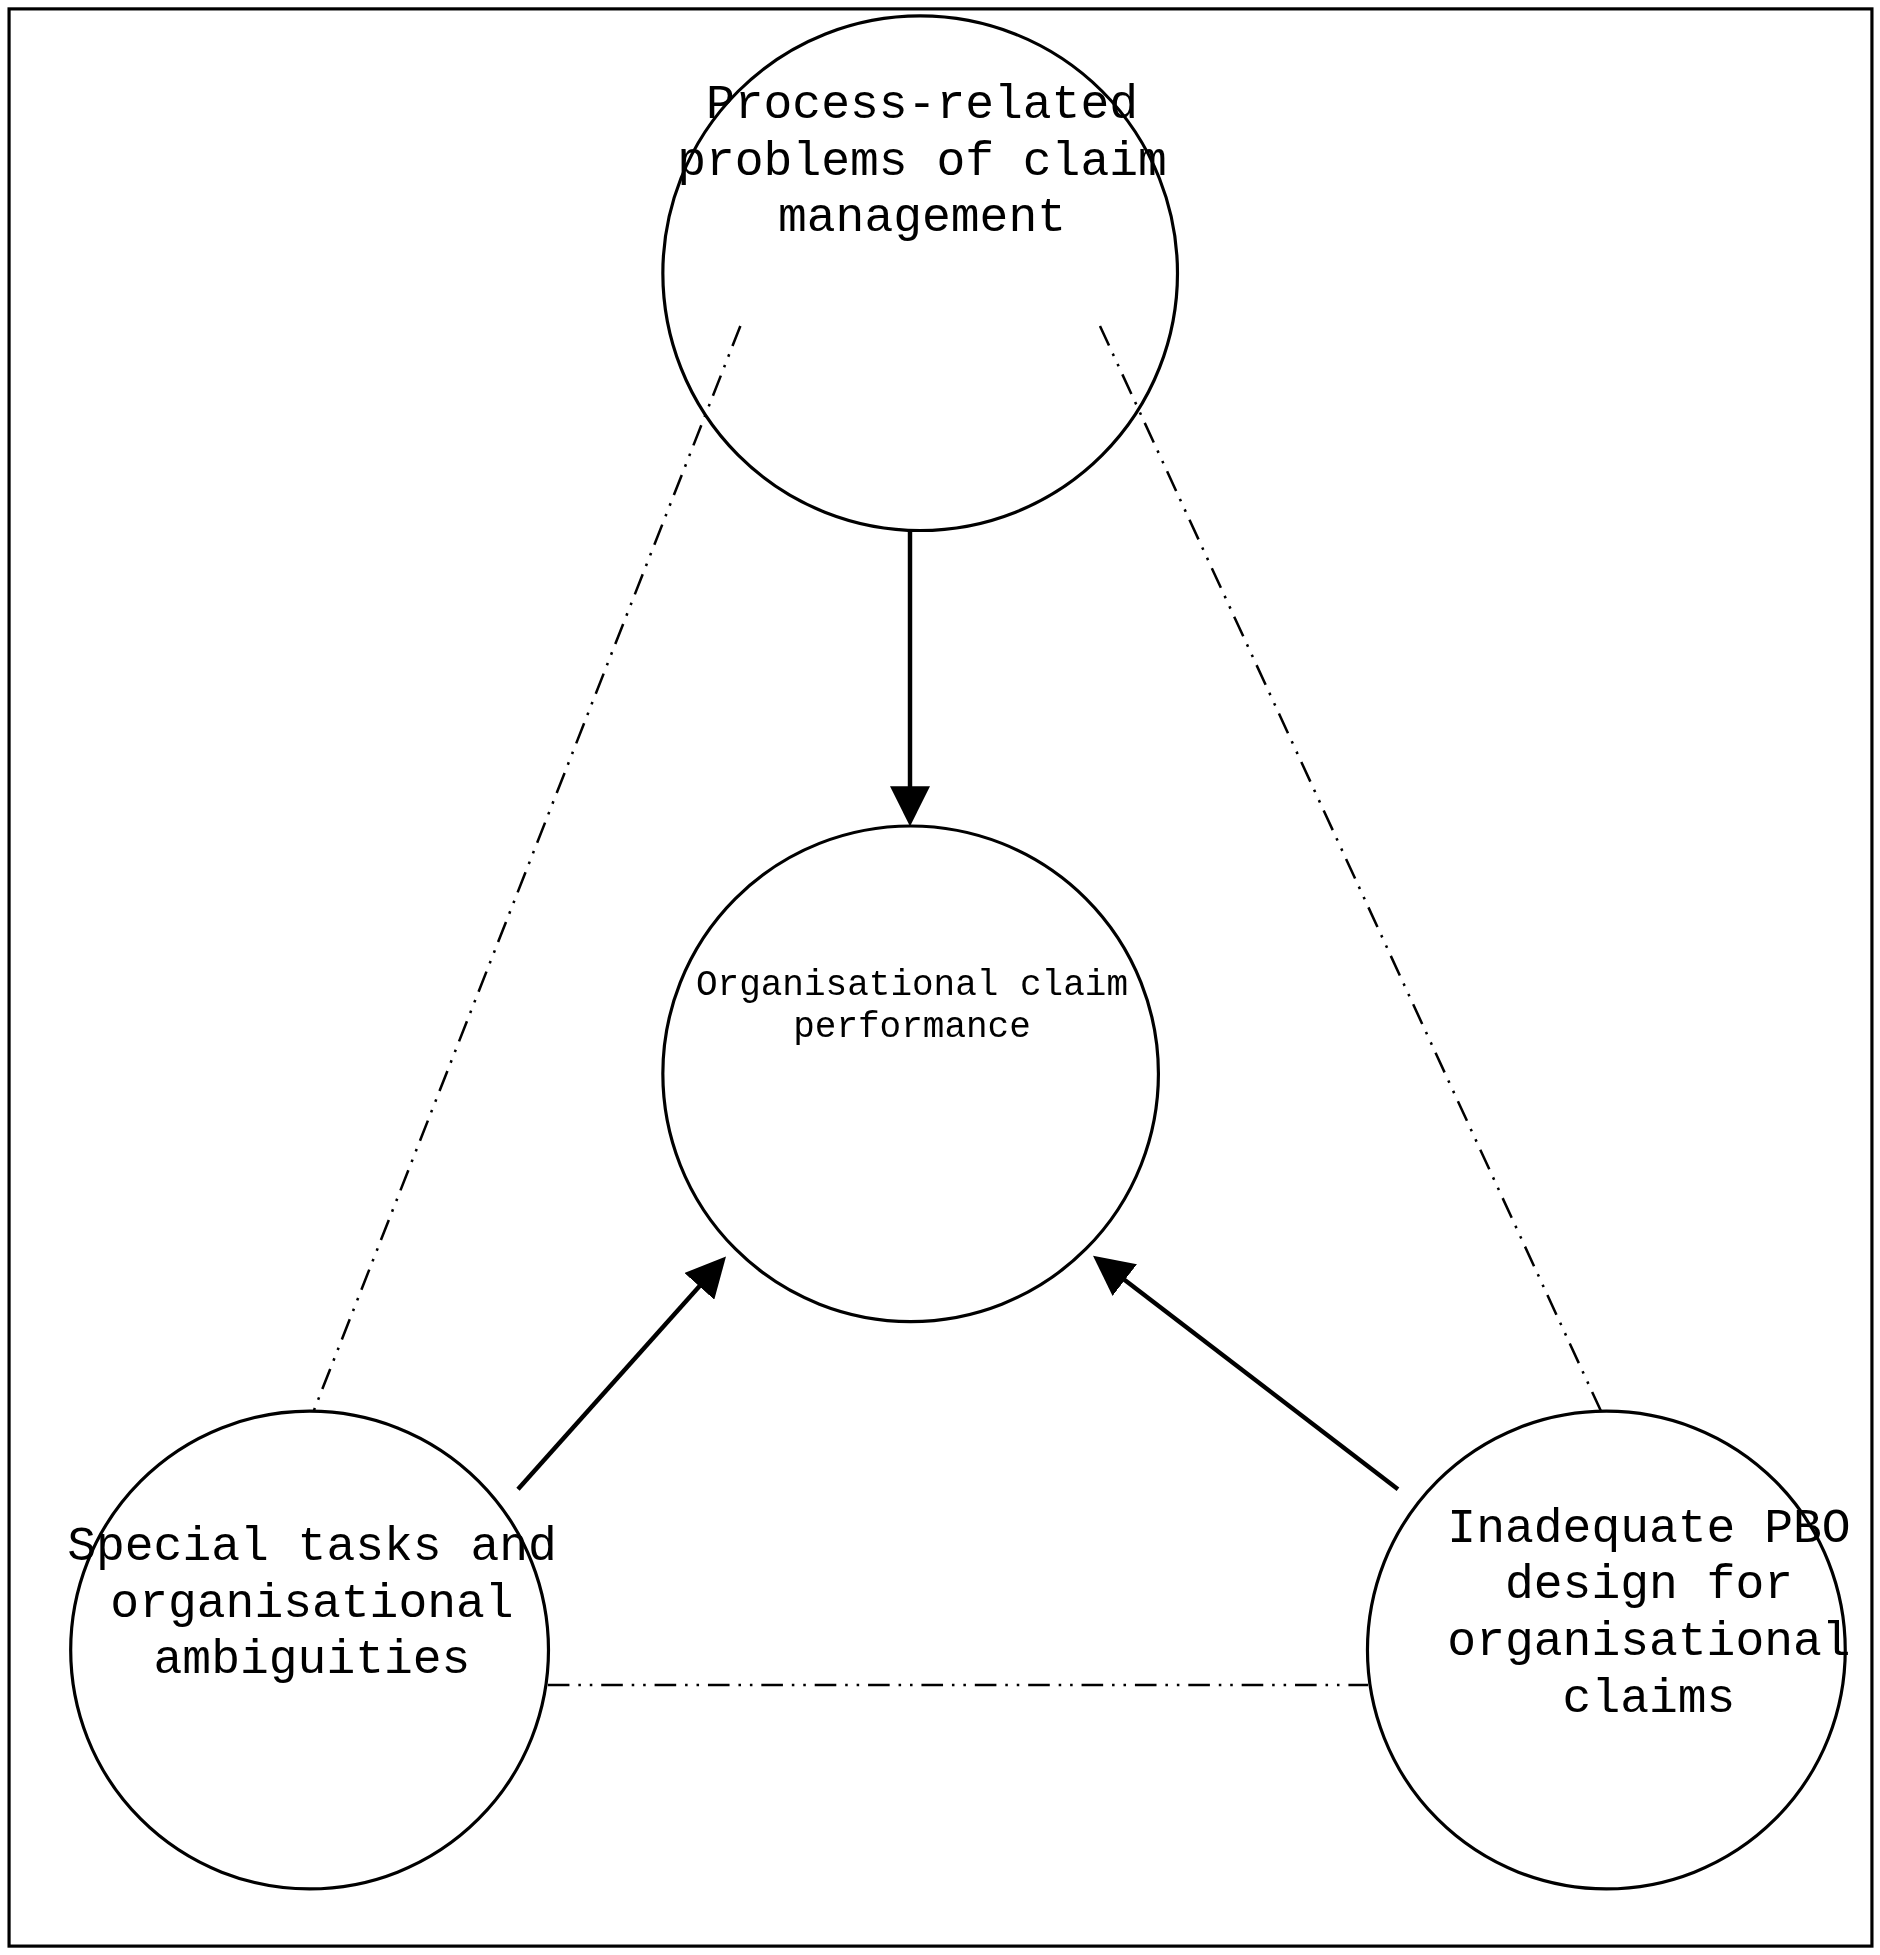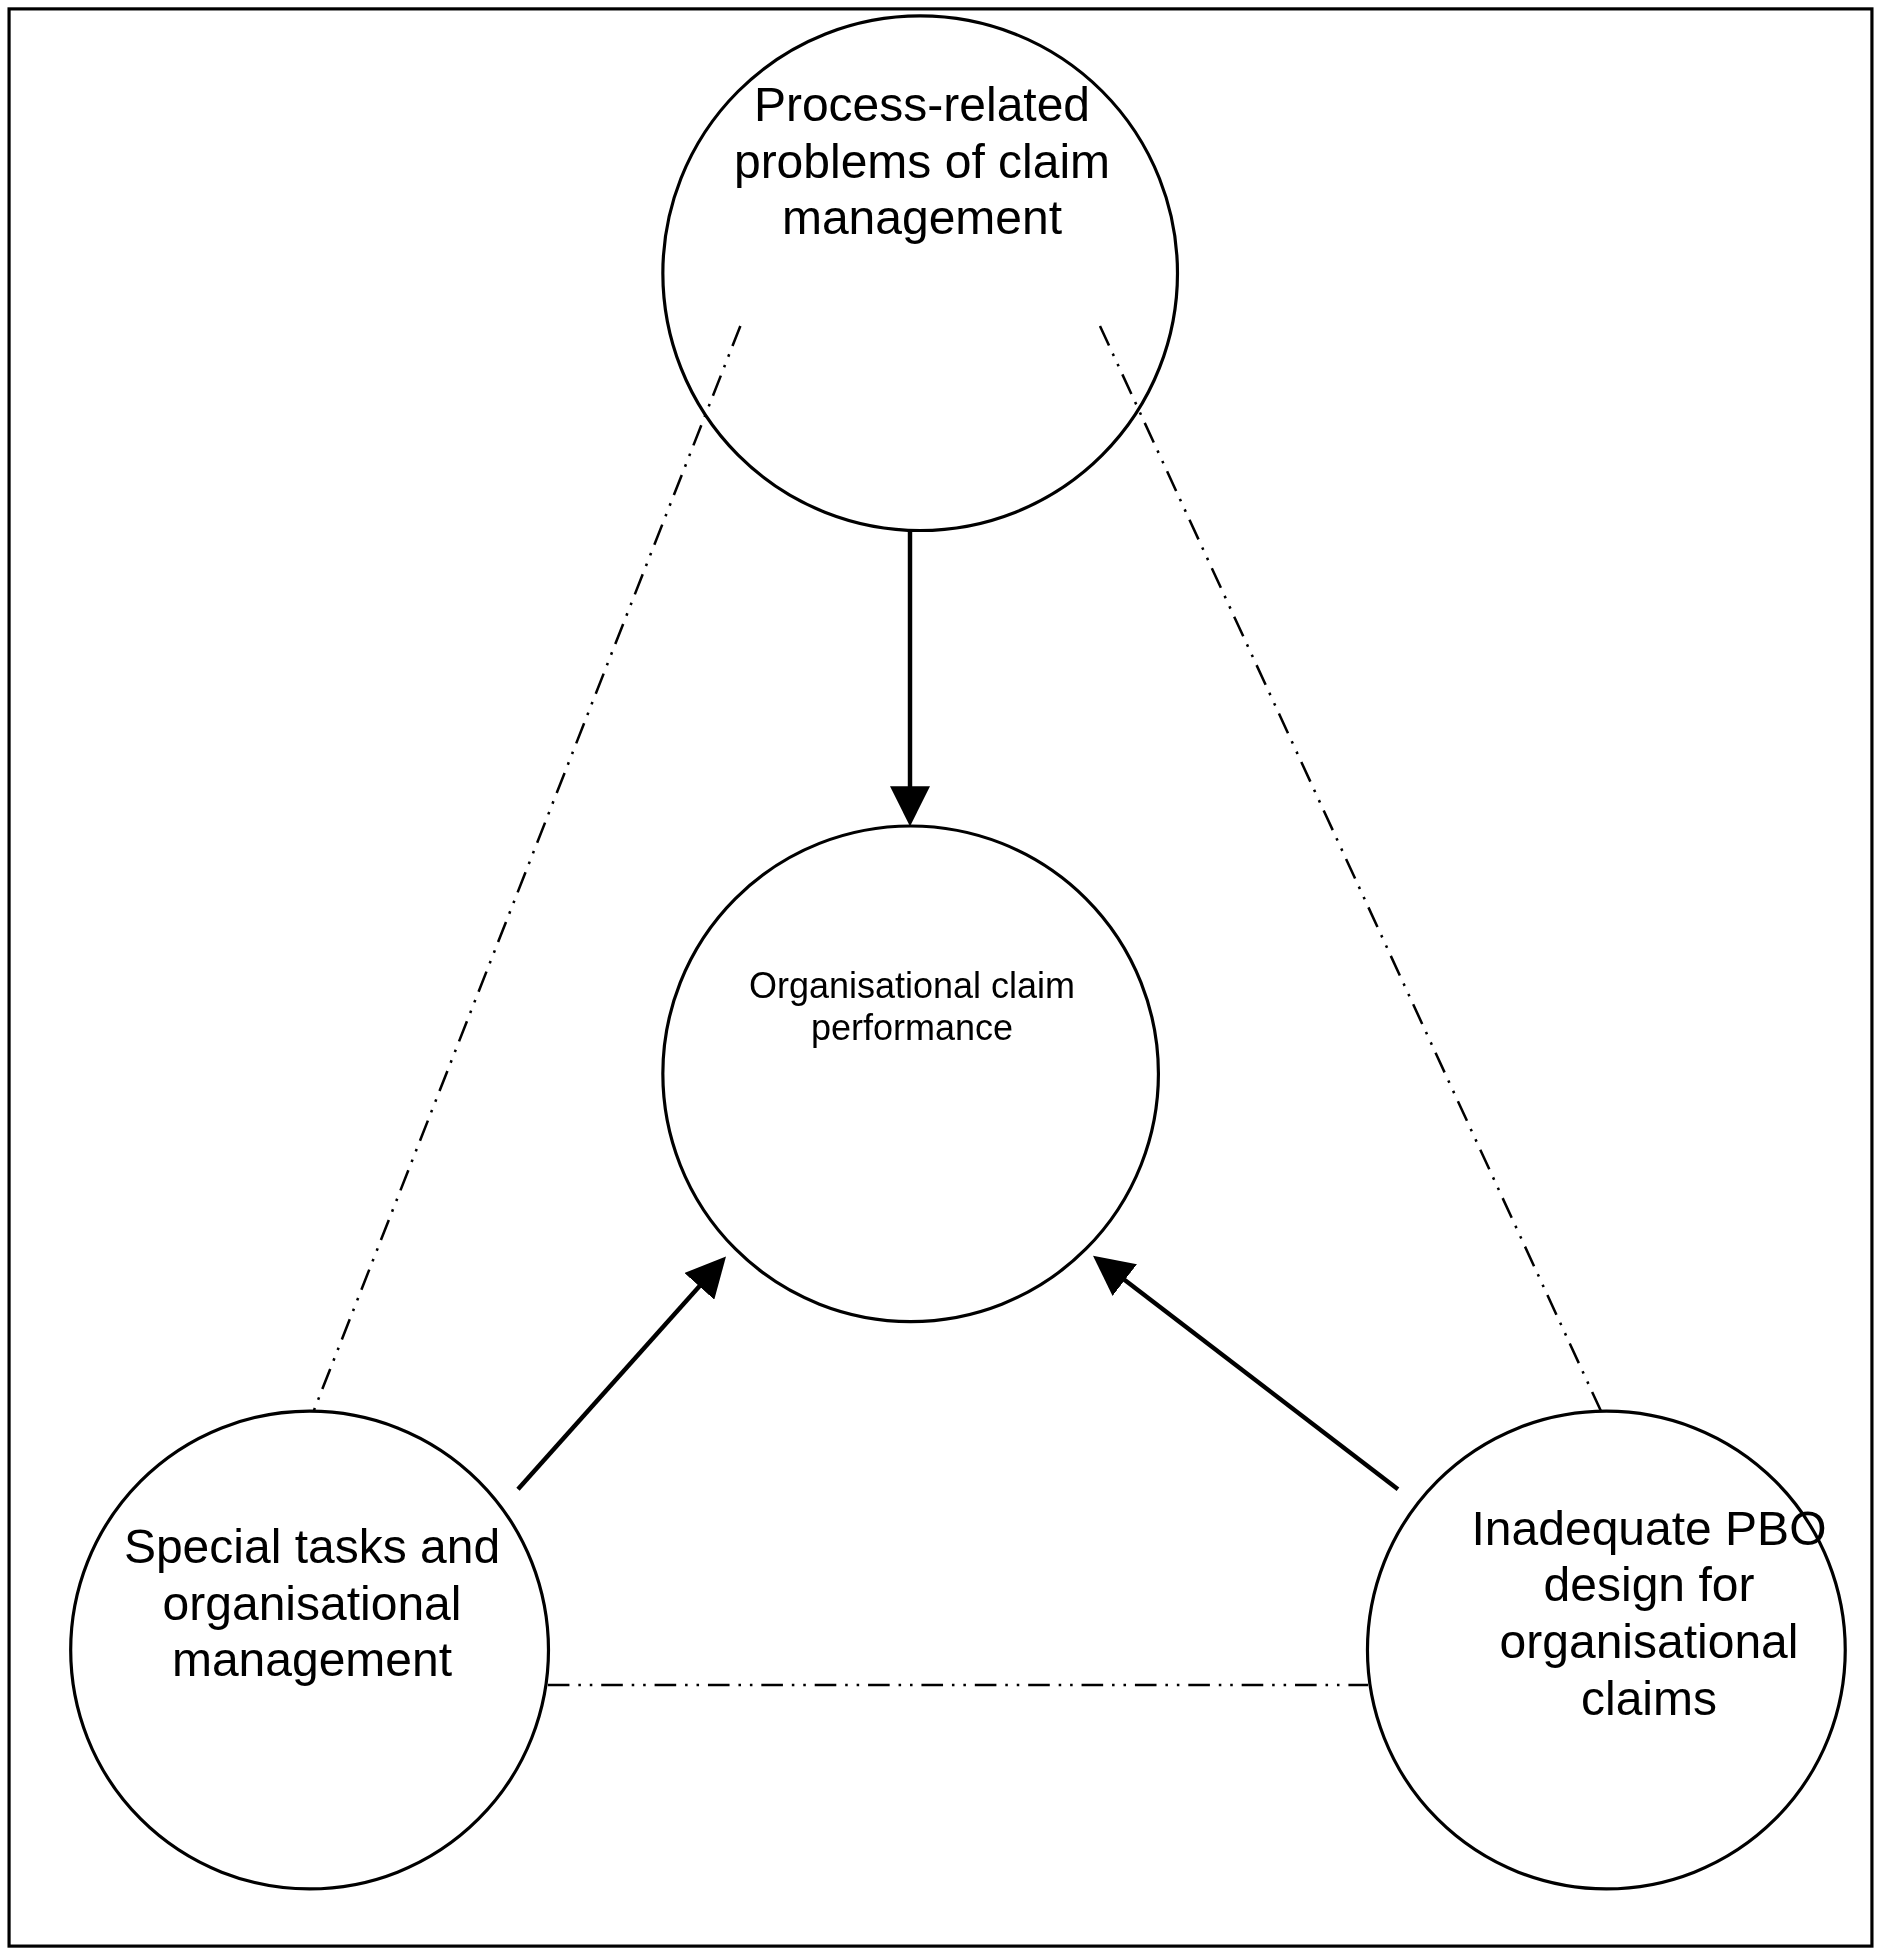--- a/index.html
+++ b/index.html
@@ -25,21 +25,21 @@
     top: 0;
     left: 0;
     width: 1881px;
     height: 1955px;
     display: block;
   }
   .node-label {
     position: absolute;
     text-align: center;
     color: #000000;
-    font-family: Liberation Sans, sans-serif;
+    font-family: Liberation Mono, monospace;
     font-weight: 400;
     line-height: 1.18;
     letter-spacing: 0px;
     white-space: pre-line;
     pointer-events: none;
     display: flex;
     align-items: center;
     justify-content: center;
   }
   #label-top {
@@ -118,21 +118,21 @@
 
   <div class="node-label" id="label-top">Process-related
 problems of claim
 management</div>
 
   <div class="node-label" id="label-center">Organisational claim
 performance</div>
 
   <div class="node-label" id="label-bottom-left">Special tasks and
 organisational
-management</div>
+ambiguities</div>
 
   <div class="node-label" id="label-bottom-right">Inadequate PBO
 design for
 organisational
 claims</div>
 
 </div>
 
 
 </body></html>

